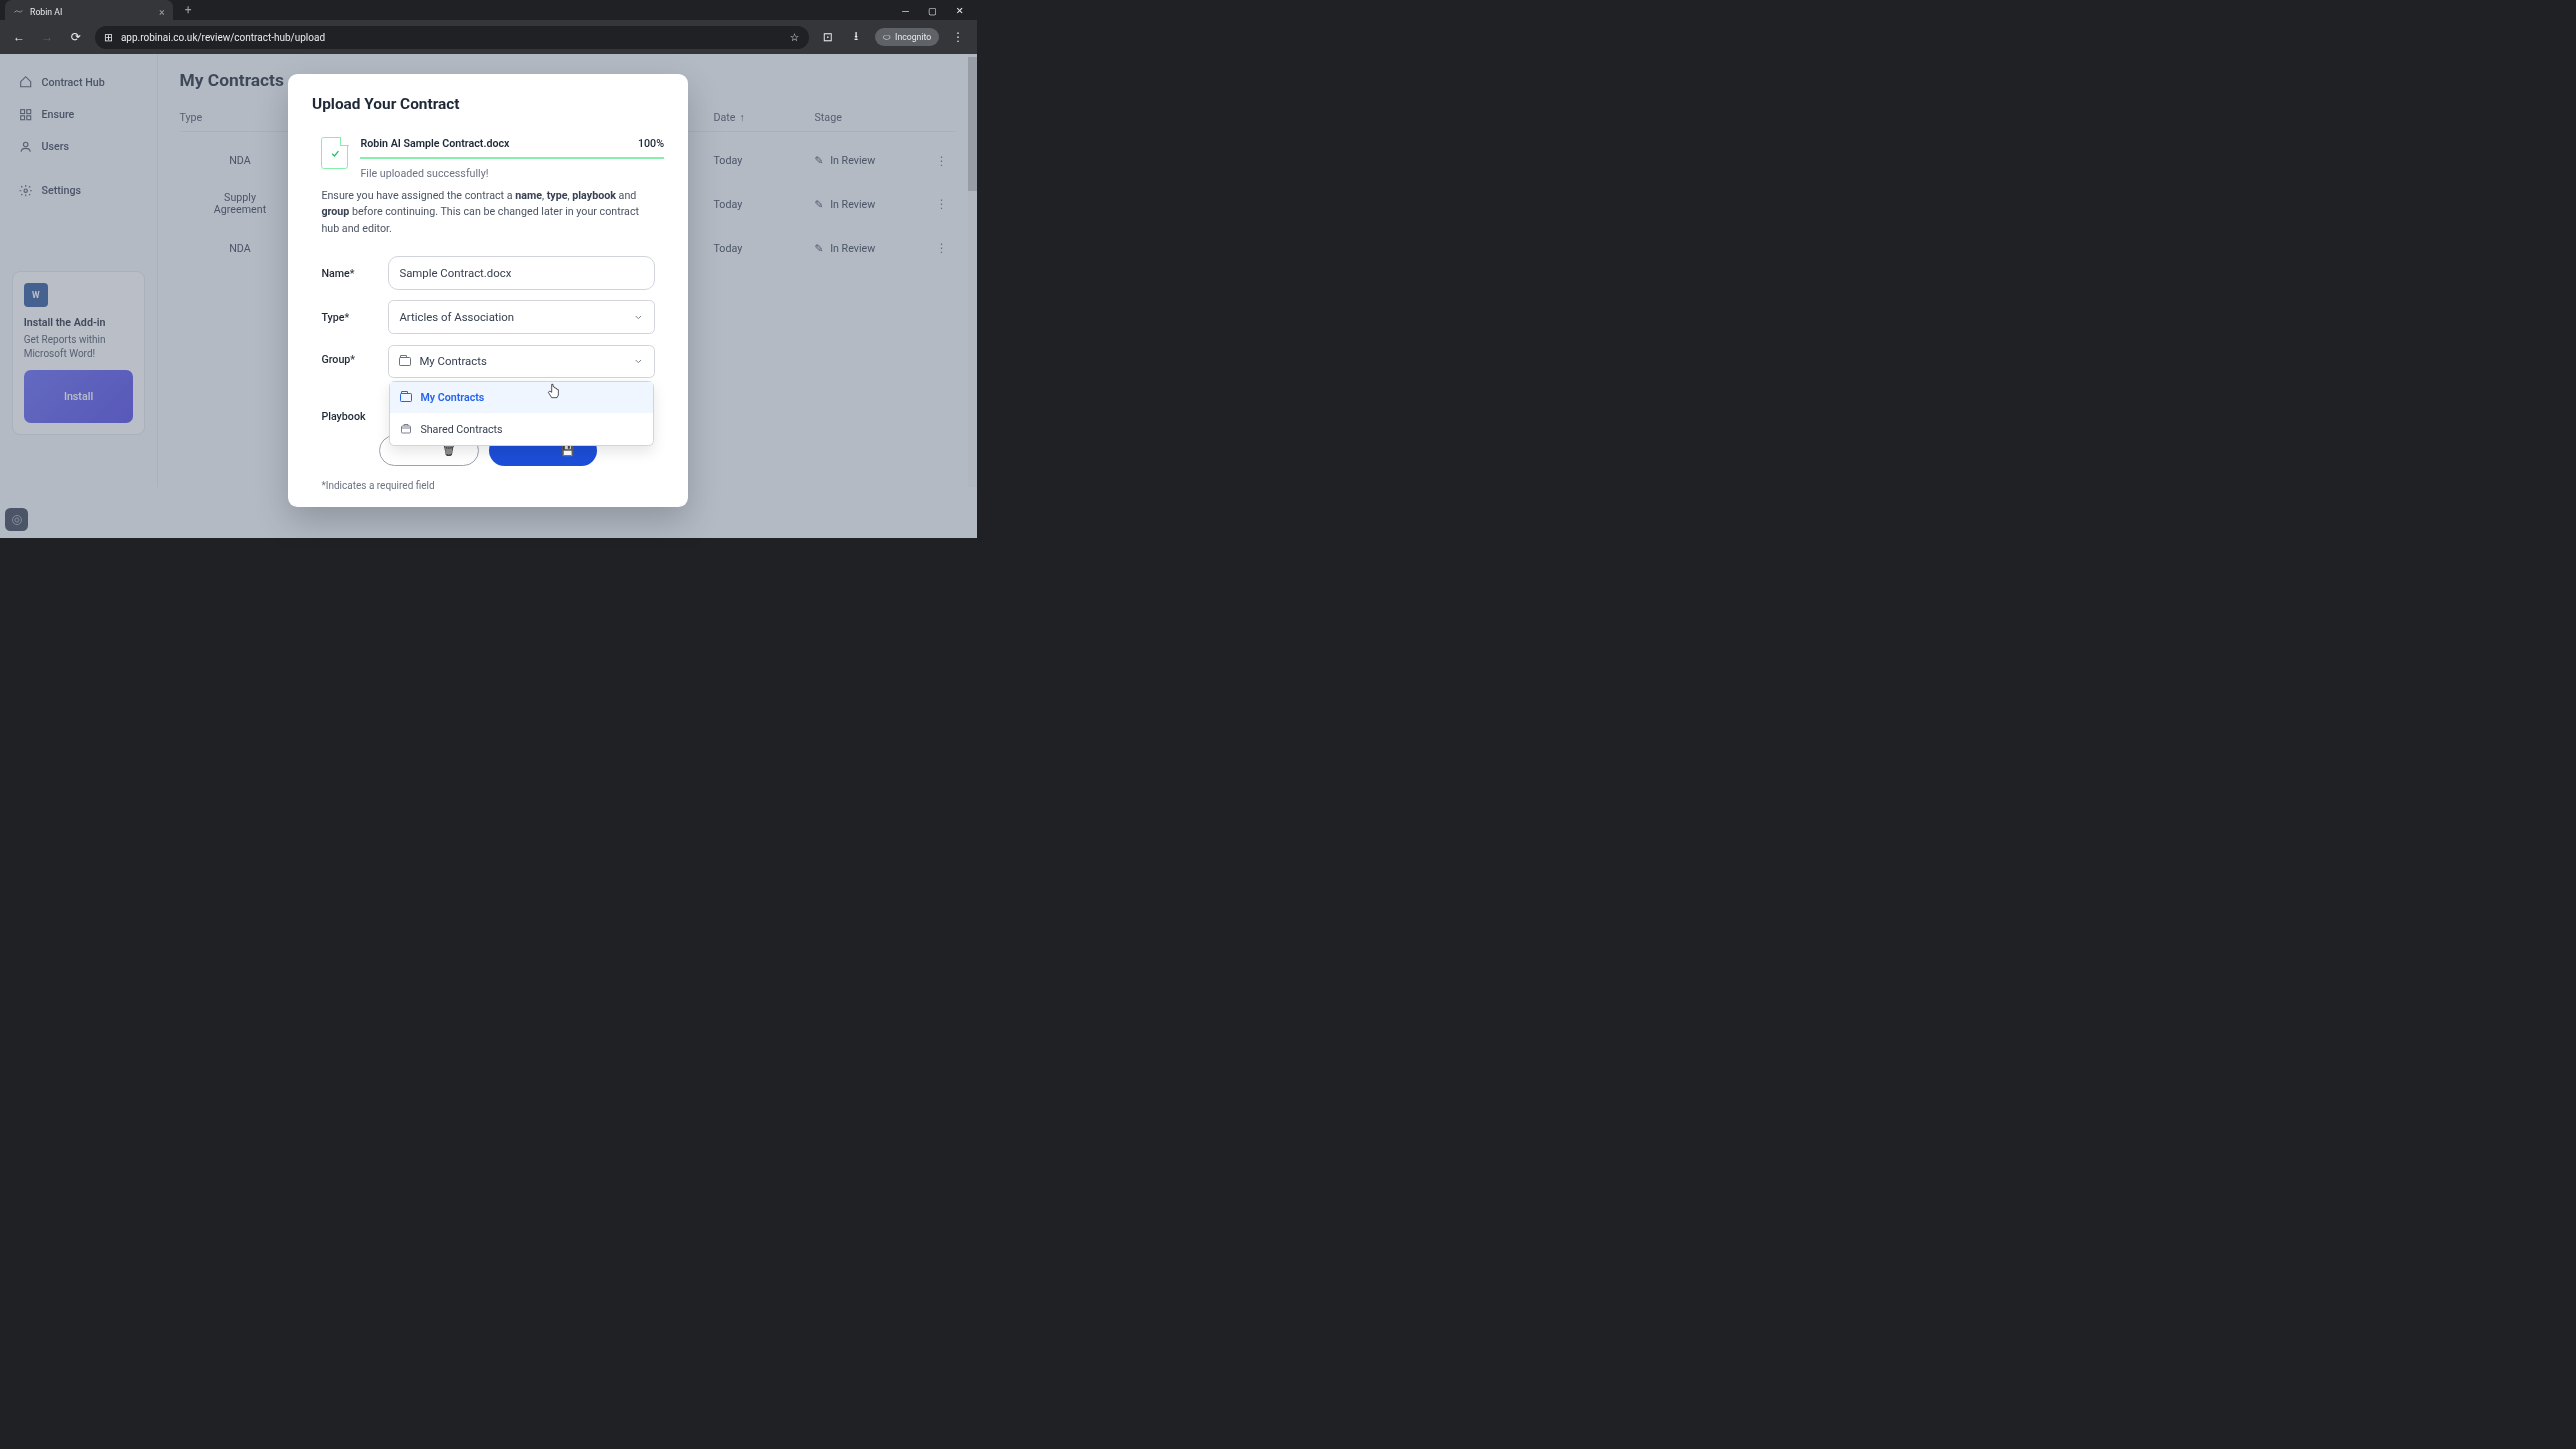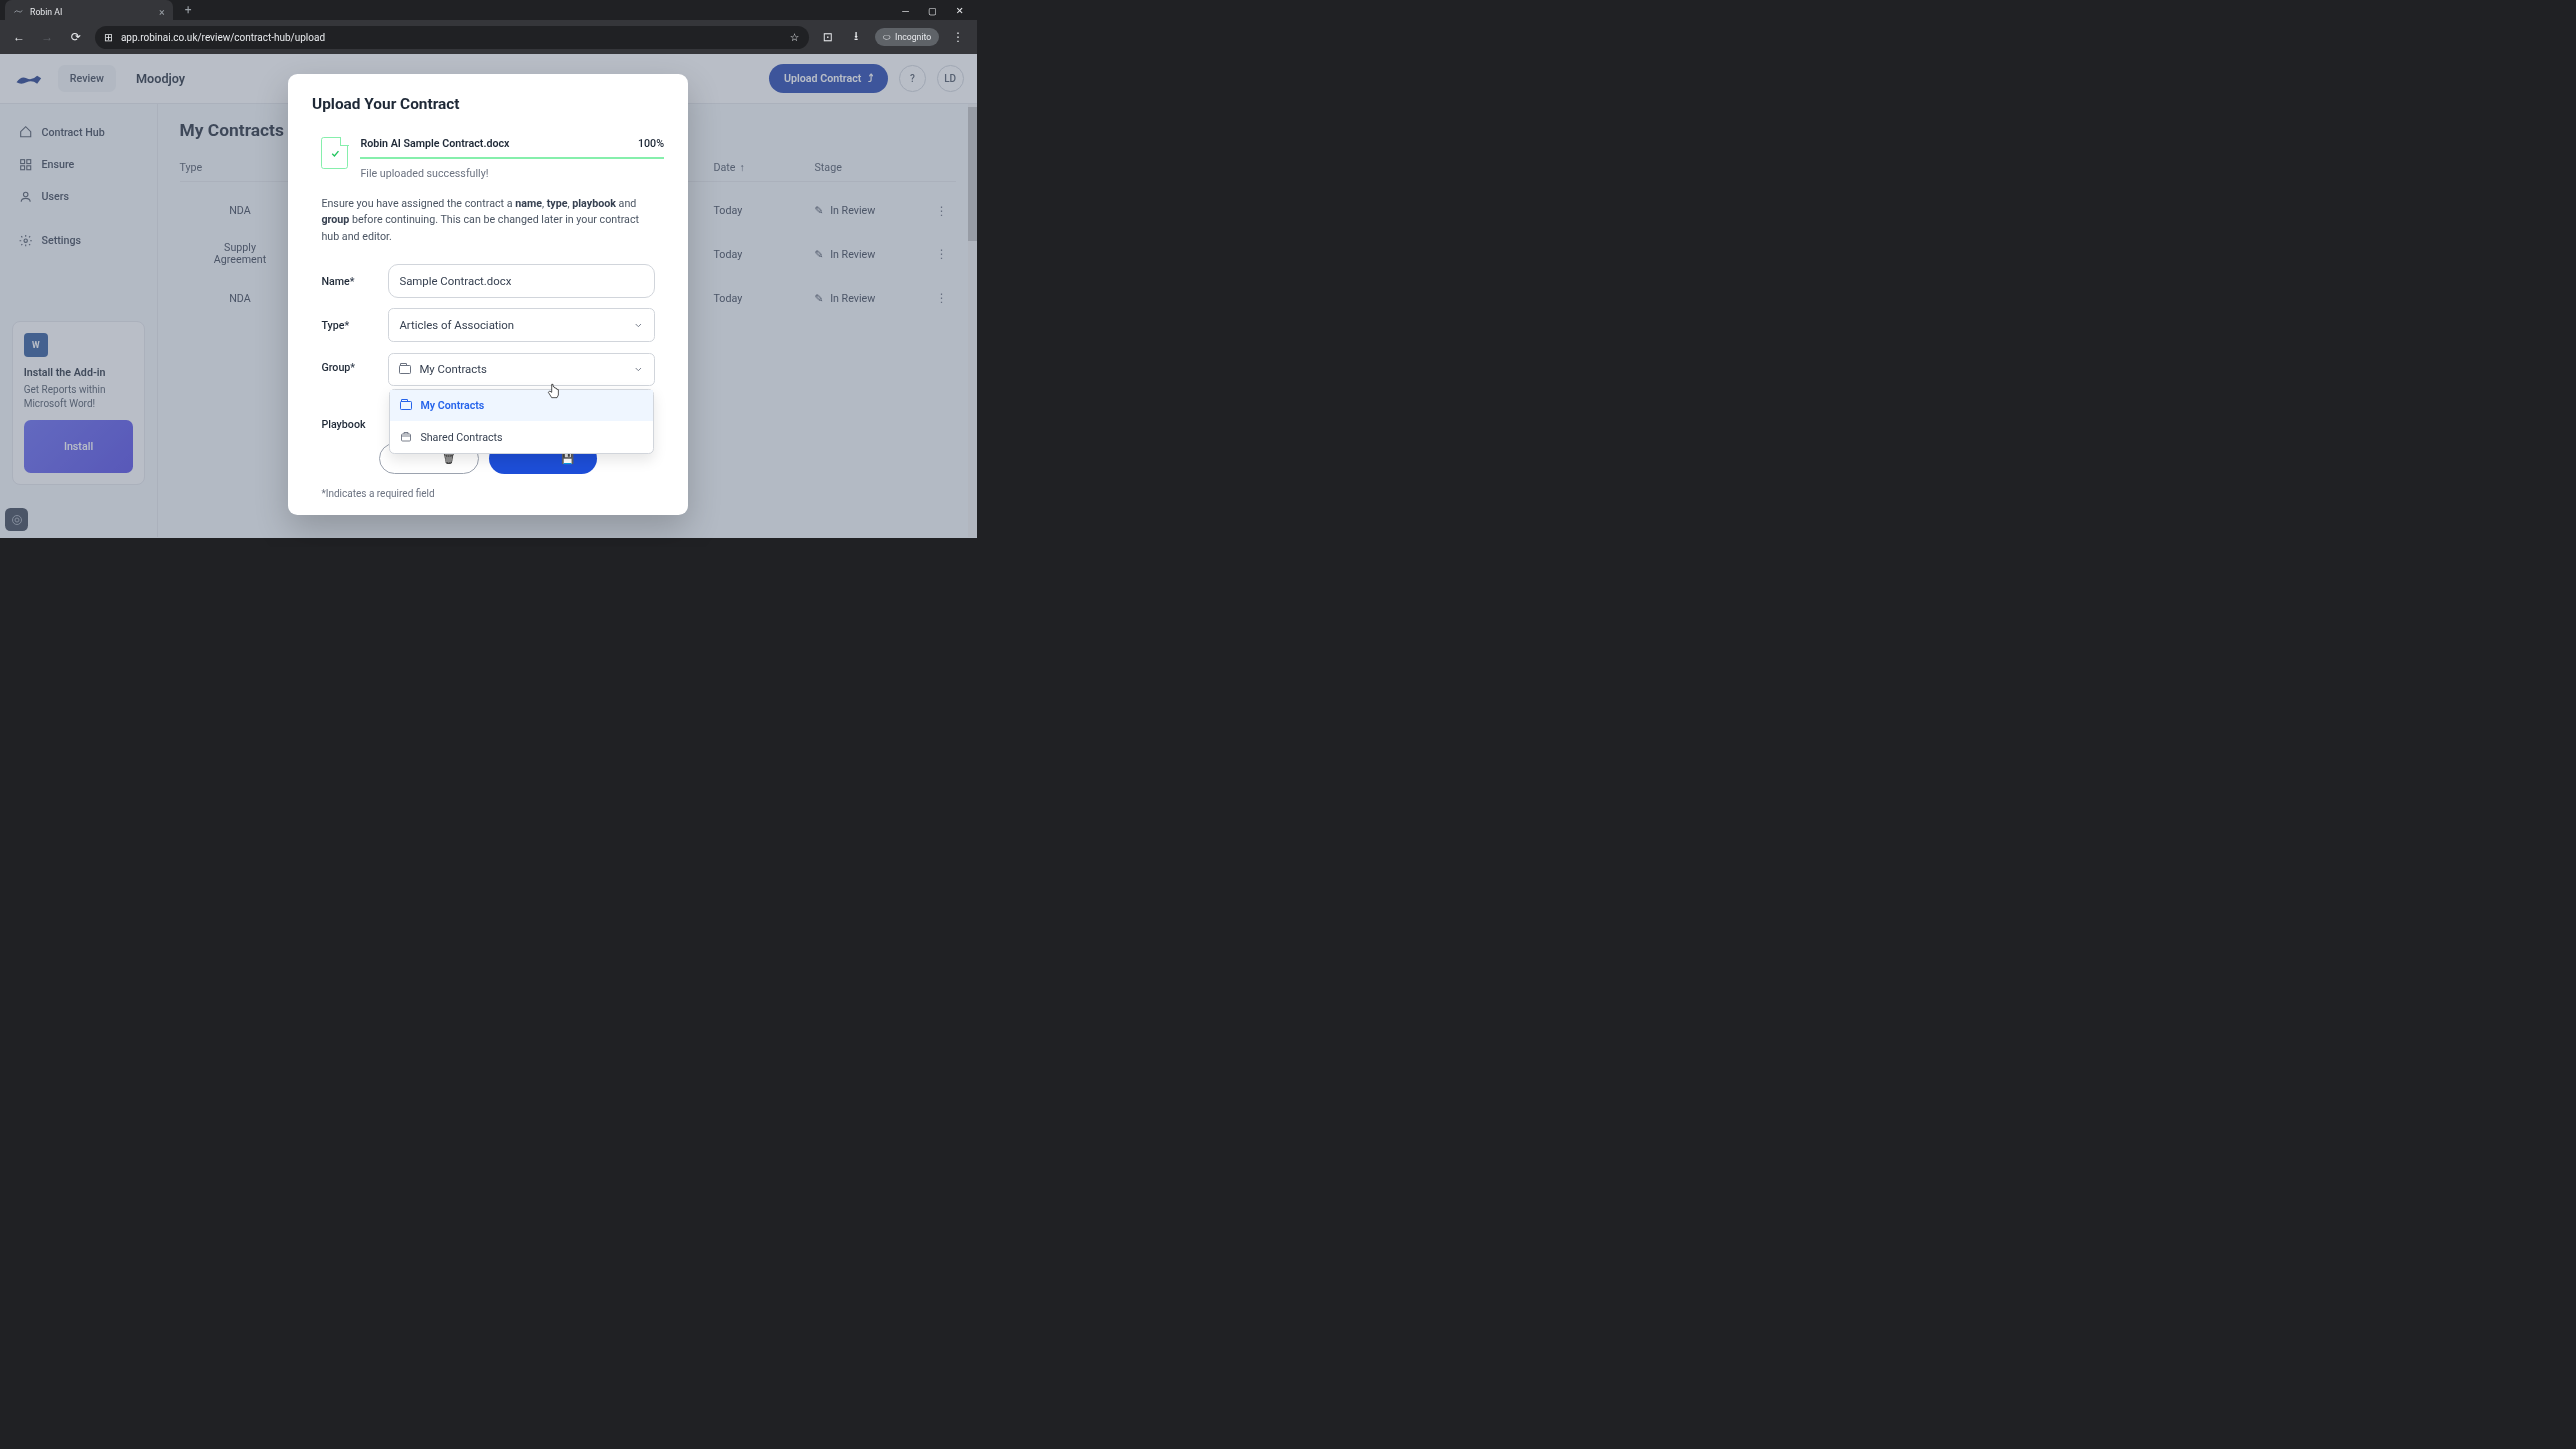--- a/index.html
+++ b/index.html
@@ -61,21 +61,21 @@
 .row-type { width: 121px; text-align: center; }
 .row-date { width: 101px; }
 .row-stage { width: 121px; display: flex; align-items: center; gap: 6.7px; }
 .row-menu { width: 20px; color: #6b7280; font-size: 12px; }
 .scrollbar { position: absolute; right: 0; top: 0; width: 9.4px; height: 100%; background: #f1f1f1; }
 .scrollbar-thumb { background: #c1c1c1; width: 9.4px; height: 134px; margin-top: 2.7px; }
 
 
 .modal { position: absolute; left: 288px; top: 19.5px; width: 400px; background: #fff; border-radius: 9.4px; z-index: 10; padding: 21.5px 24px 16px; box-shadow: 0 13.4px 34px rgba(0,0,0,0.2); }
 .modal-title { font-size: 15.4px; font-weight: 700; color: #1f2937; margin-bottom: 24px; }
-.upload-row { display: flex; gap: 12px; margin-bottom: 16px; align-items: flex-start; padding-left: 9.4px; }
+.upload-row { display: flex; gap: 12px; margin-bottom: 8px; align-items: flex-start; padding-left: 9.4px; }
 .file-icon { width: 27px; height: 32px; border: 1.3px solid #86efac; border-radius: 2.7px 6.7px 2.7px 2.7px; display: flex; align-items: center; justify-content: center; color: #22c55e; position: relative; }
 .file-icon::before { content: ''; position: absolute; top: -1.3px; right: -1.3px; width: 8px; height: 8px; background: #fff; border-left: 1.3px solid #86efac; border-bottom: 1.3px solid #86efac; }
 .file-info { flex: 1; }
 .file-name-row { display: flex; justify-content: space-between; align-items: center; margin-bottom: 6.7px; }
 .file-name { font-size: 10.7px; font-weight: 600; color: #1f2937; }
 .file-pct { font-size: 10.7px; font-weight: 500; color: #1f2937; }
 .progress { height: 2px; background: #86efac; margin-bottom: 8px; }
 .file-status { font-size: 10.7px; color: #6b7280; }
 .instr { font-size: 10.7px; color: #4b5563; line-height: 1.55; margin-bottom: 19px; padding: 0 9.4px; }
 .instr b { font-weight: 700; color: #374151; }
@@ -135,35 +135,20 @@
   <span class="nav-btn active">⭳</span>
   <div class="incognito">
     <span>⬭</span>
     <span>Incognito</span>
   </div>
   <span class="nav-btn active">⋮</span>
 </div>
 
 <div class="app">
 
-  <div class="app-header">
-    <svg class="logo" width="31" height="20" viewBox="0 0 46 30">
-        <path d="M5 20 Q12 10 20 14 Q28 18 36 10 L42 14 L36 22 Q28 16 20 20 Q12 24 5 20 Z" fill="#1e3a8a"></path>
-      </svg>
-    <div class="review-pill">Review</div>
-    <div class="workspace">Moodjoy</div>
-    <div class="header-right">
-      <div class="upload-btn">
-        <span>Upload Contract</span>
-        <span>⤴</span>
-      </div>
-      <div class="help-circle">?</div>
-      <div class="avatar">LD</div>
-    </div>
-  </div>
 
   <div class="app-body">
     <div class="sidebar">
       <div class="side-item">
         <svg class="side-icon" viewBox="0 0 24 24" fill="none" stroke="currentColor" stroke-width="2">
             <path d="M3 12 L12 3 L21 12 V21 H3 Z"></path>
           </svg>
         <span>Contract Hub</span>
       </div>
       <div class="side-item">

